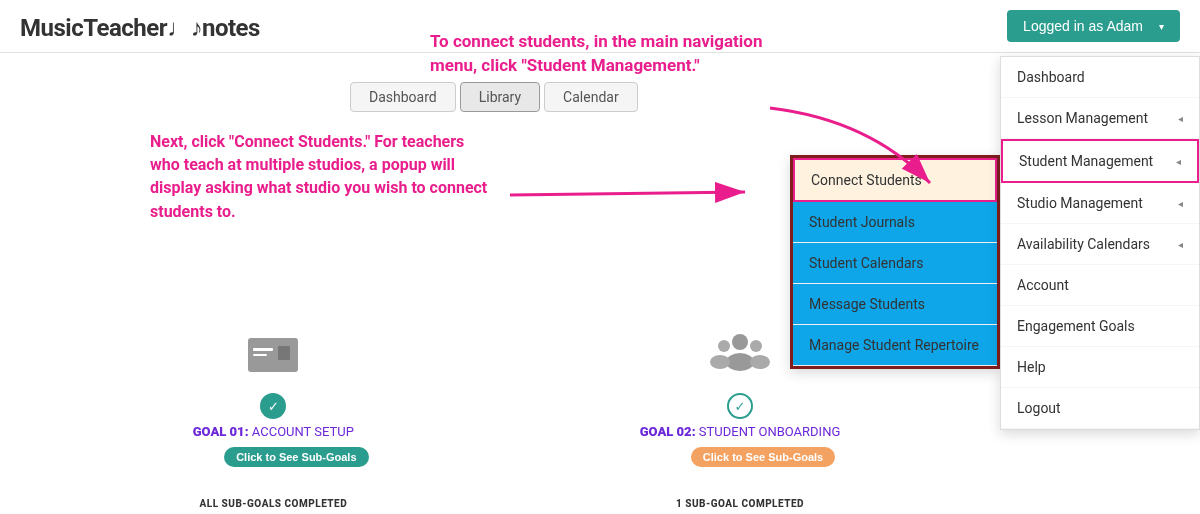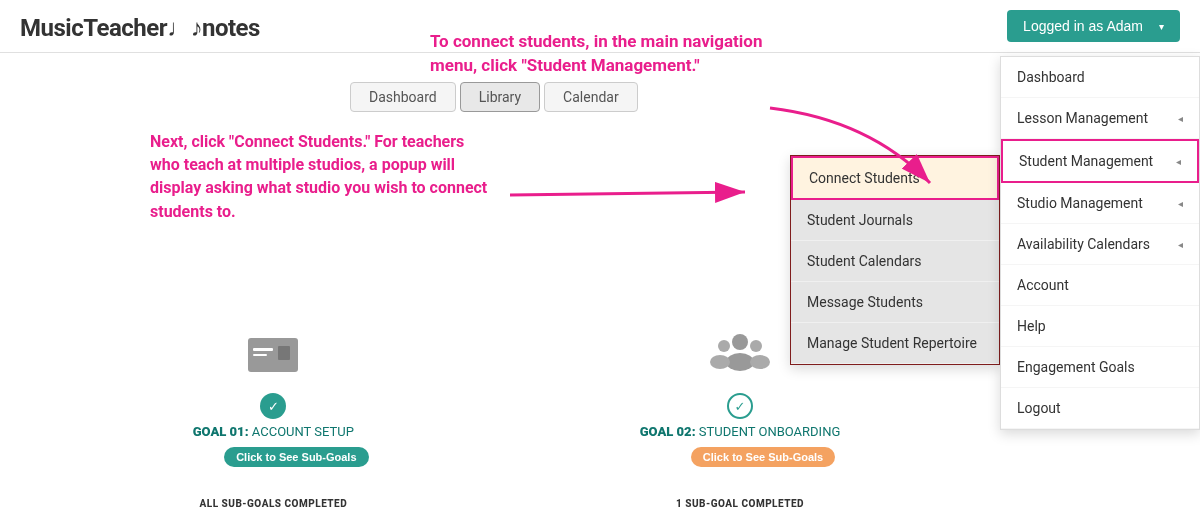--- a/index.html
+++ b/index.html
@@ -68,22 +68,22 @@
     .nav-tab.active {
       background: #e8e8e8;
       border-color: #999;
     }
 
     
     .dropdown-student-mgmt {
       position: absolute;
       top: 60px;
       right: 0;
-      background: #e5e5e5;
-      border: 1px solid #7f1d1d;
+      background: #0ea5e9;
+      border: 3px solid #7f1d1d;
       box-shadow: 0 4px 12px rgba(0,0,0,0.15);
       width: 220px;
       z-index: 200;
       margin-left: 12px;
     }
     .dropdown-student-mgmt .menu-item {
       padding: 12px 16px;
       font-size: 14px;
       color: #333;
       cursor: pointer;
@@ -161,21 +161,21 @@
       display: flex;
       align-items: center;
       justify-content: center;
       font-size: 13px;
       margin-bottom: 5px;
     }
 
     .goal-label {
       font-size: 13px;
       font-weight: 800;
-      color: #0f766e;
+      color: #6d28d9;
       margin-bottom: 8px;
       text-align: right;
       text-transform: uppercase;
     }
     .goal-label span {
       font-weight: 400;
     }
 
     .sub-goals-btn {
       padding: 4px 12px;
@@ -241,24 +241,24 @@
     <span style="font-size:10px;color:#888;">◂</span>
   </div>
   <div class="nav-item">
     <span>Availability Calendars</span>
     <span style="font-size:10px;color:#888;">◂</span>
   </div>
   <div class="nav-item">
     <span>Account</span>
   </div>
   <div class="nav-item">
+    <span>Engagement Goals</span>
+  </div>
+  <div class="nav-item">
     <span>Help</span>
-  </div>
-  <div class="nav-item">
-    <span>Engagement Goals</span>
   </div>
   <div class="nav-item">
     <span>Logout</span>
   </div>
 </div>
 
 <div class="dropdown-student-mgmt" style="position:absolute; top:155px; right:200px; width:210px;">
   <div class="menu-item highlighted">
     <span>Connect Students</span>
   </div>

